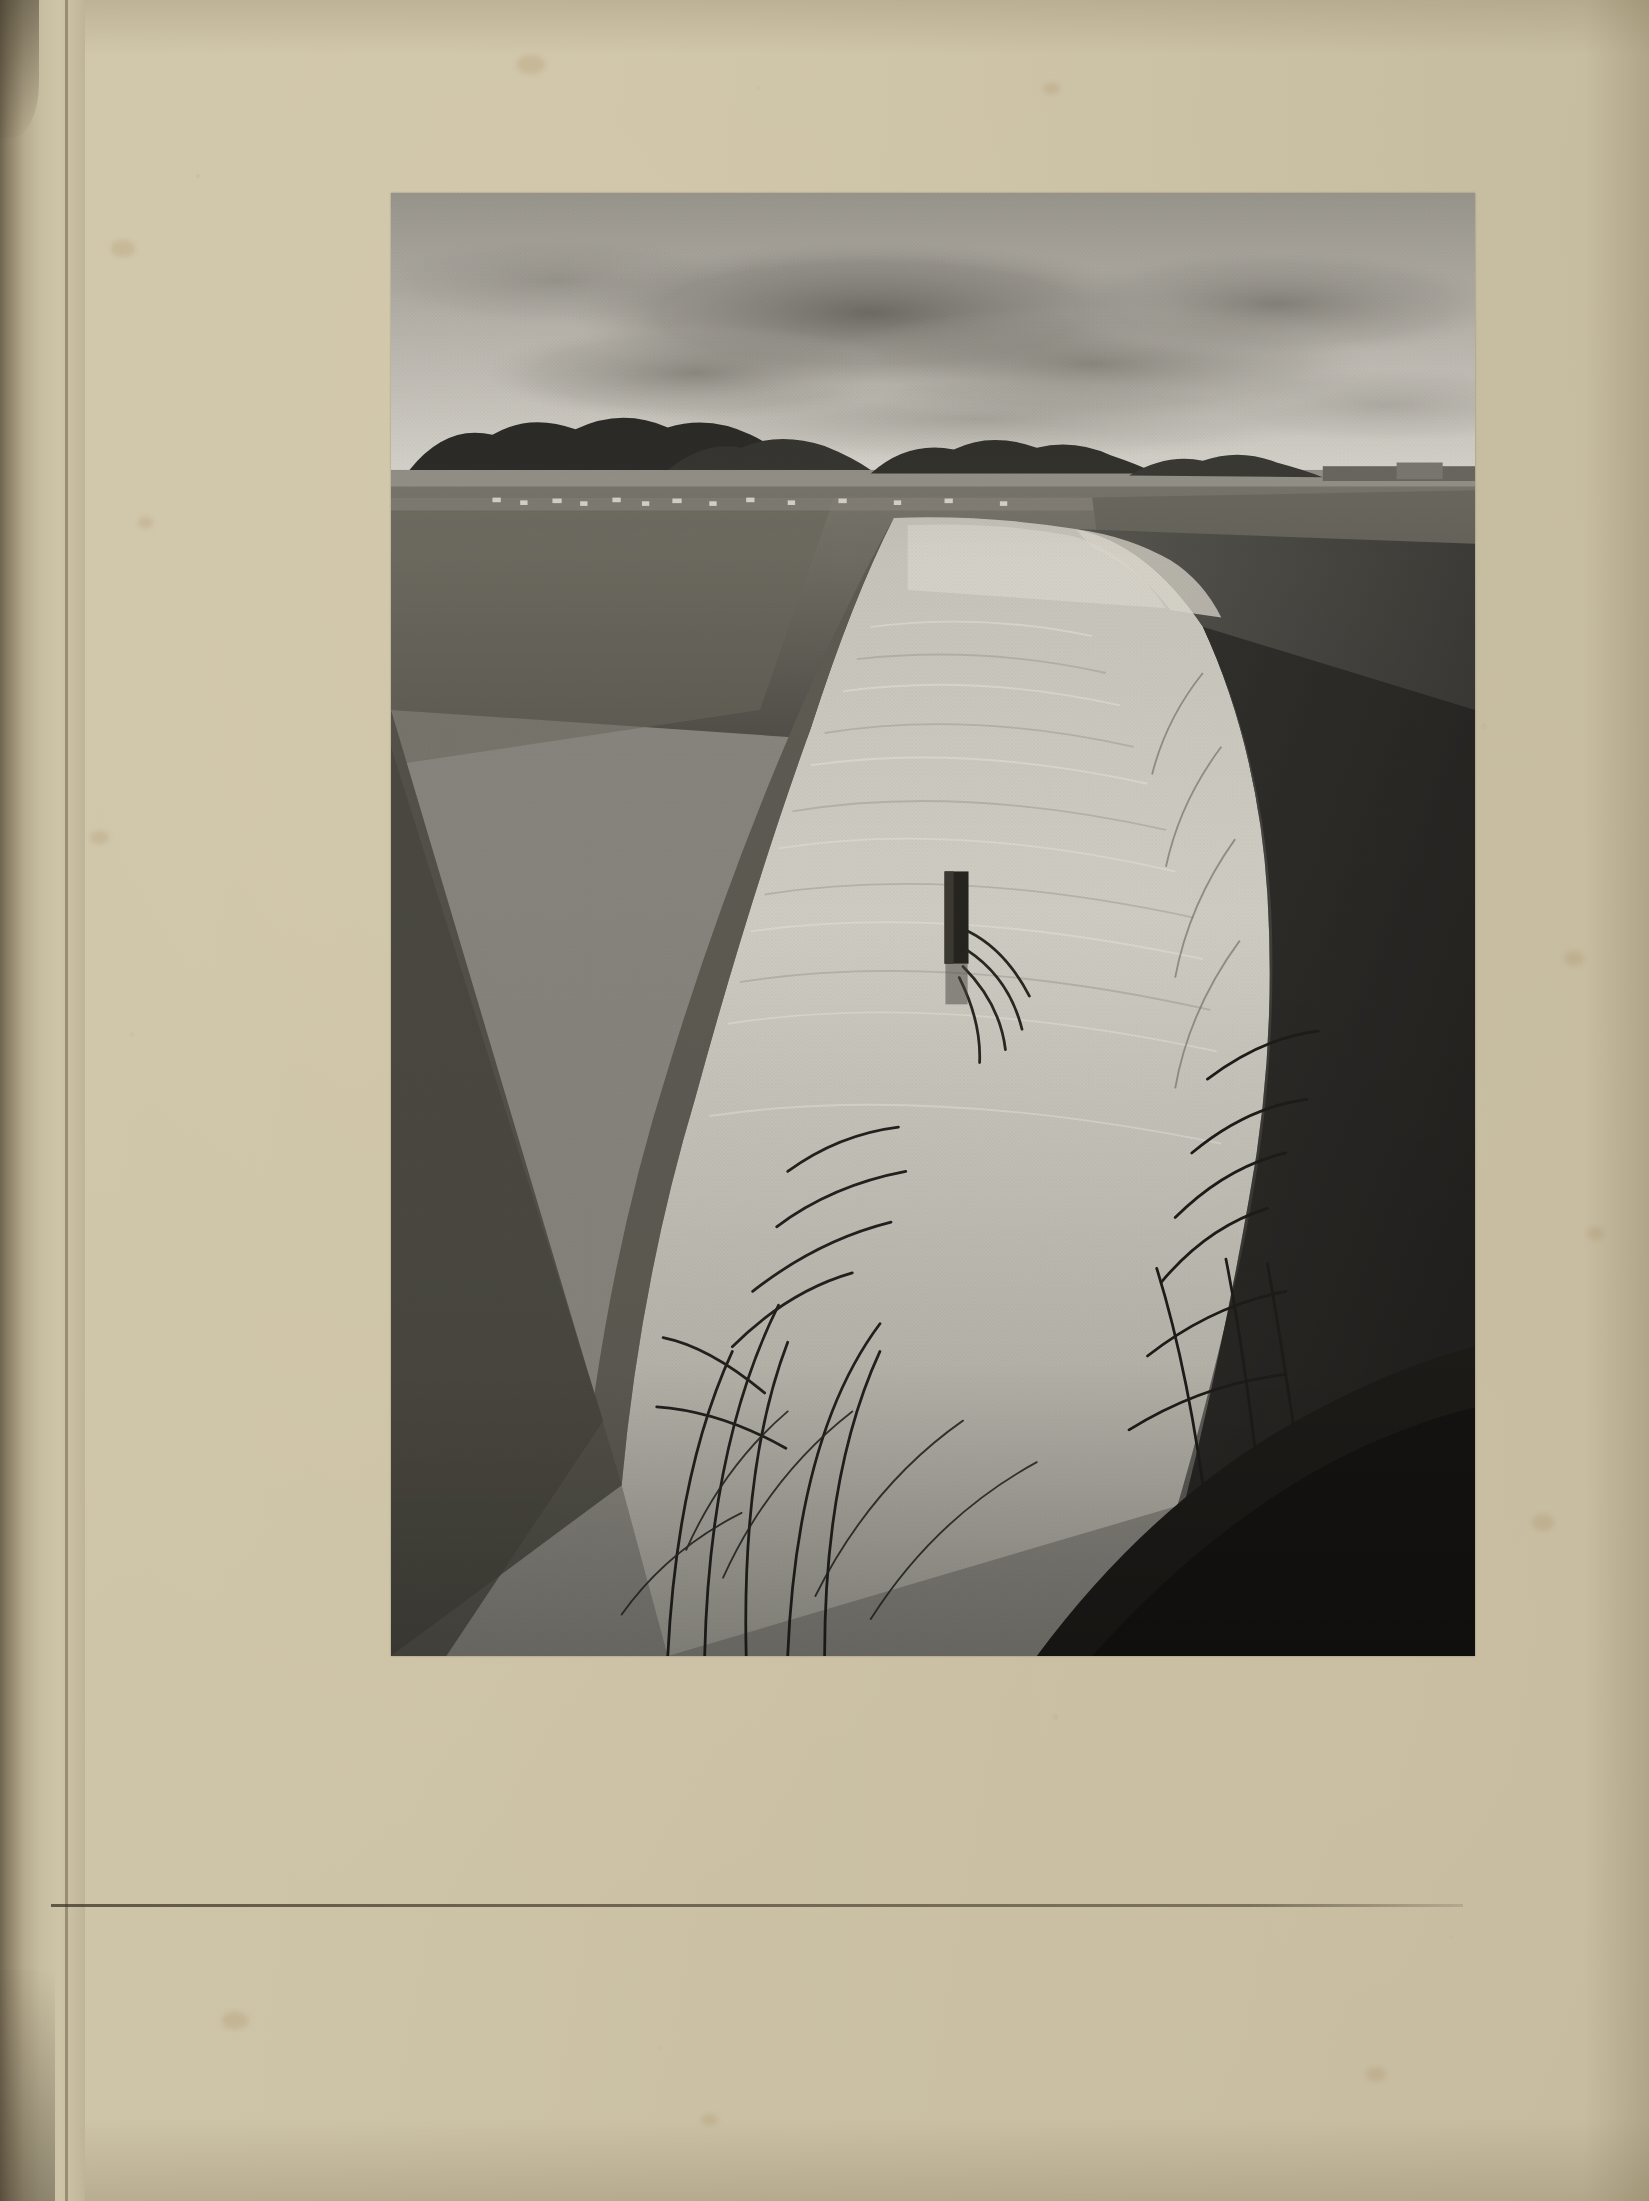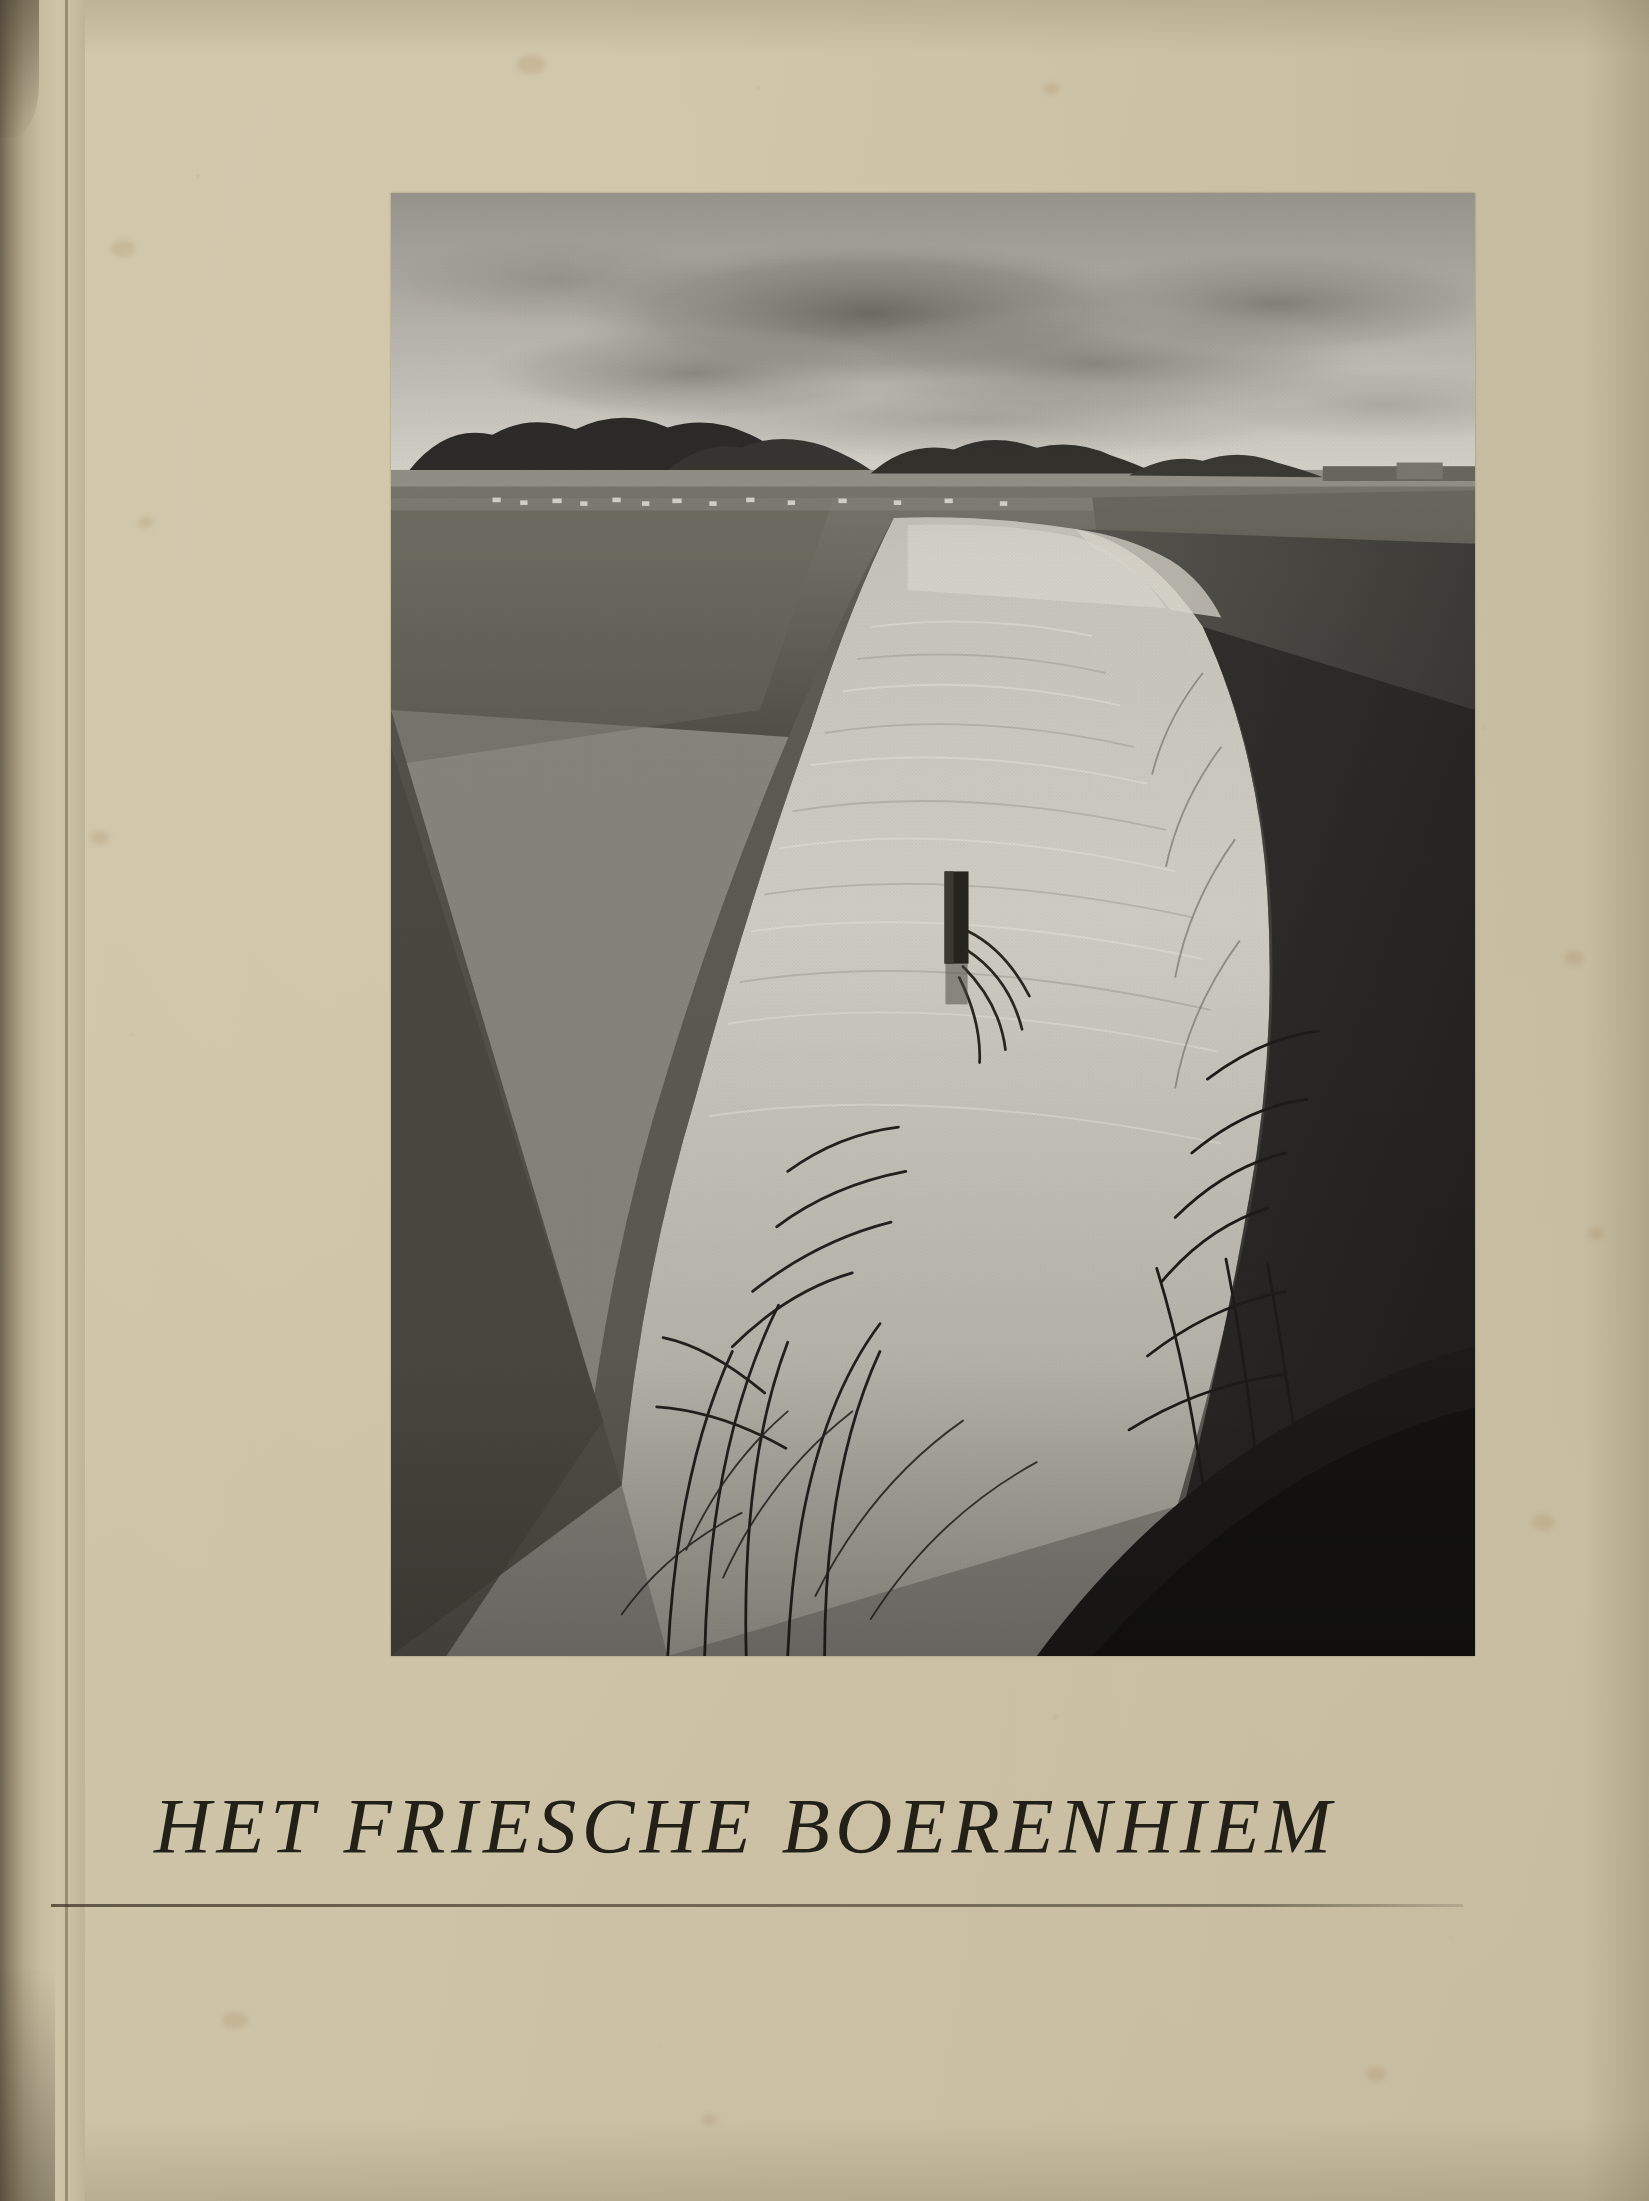--- a/index.html
+++ b/index.html
@@ -363,19 +363,16 @@
 
         <path d="M700 1585 Q830 1410 1000 1320 Q1100 1268 1175 1250 L1175 1585 Z" fill="#1d1c19"></path>
         <path d="M760 1585 Q900 1430 1050 1360 Q1120 1328 1175 1316 L1175 1585 Z" fill="#151412"></path>
 
         <rect x="0" y="0" width="1175" height="1585" fill="url(#halftone)"></rect>
         <rect x="0" y="0" width="1175" height="1585" fill="url(#vign)"></rect>
       </svg>
     </div>
   </div>
 
-  <div class="title-block">
-    <div class="cover-title">HET FRIESCHE BOERENHIEM</div>
-  </div>
   <div class="title-rule"></div>
 
 </div>
 
 
 </body></html>

